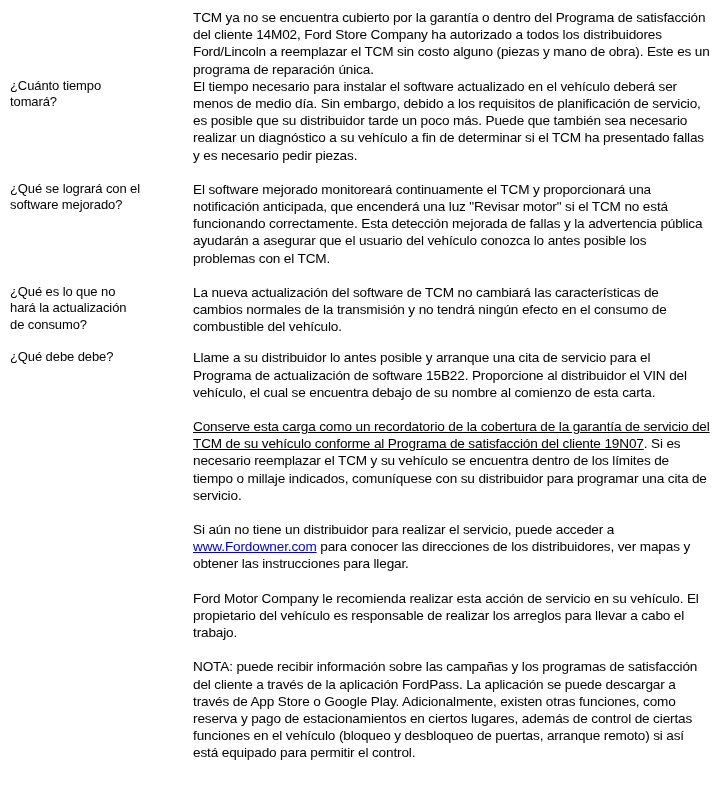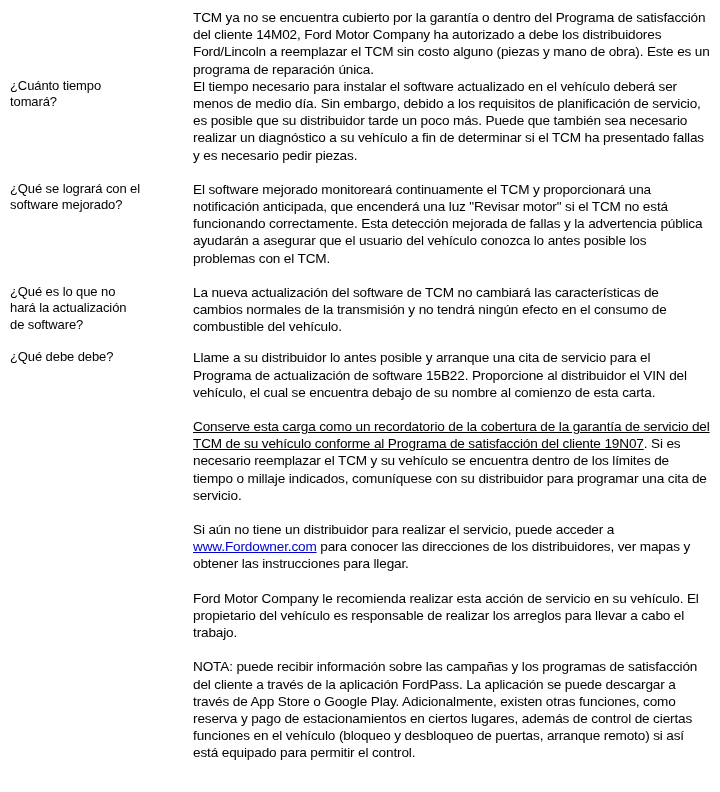--- a/index.html
+++ b/index.html
@@ -83,21 +83,21 @@
 <div class="page">
   <table class="qa-table">
     <tbody>
 
       <tr class="qa-row">
         <td class="col-label">
           <div class="label empty"></div>
         </td>
         <td class="col-body">
           <div class="body-block">
-            <p class="para">TCM ya no se encuentra cubierto por la garantía o dentro del Programa de satisfacción del cliente 14M02, Ford Motor Company ha autorizado a debe los distribuidores Ford/Lincoln a reemplazar el TCM sin costo alguno (piezas y mano de obra). Este es un programa de reparación única.</p>
+            <p class="para">TCM ya no se encuentra cubierto por la garantía o dentro del Programa de satisfacción del cliente 14M02, Ford Store Company ha autorizado a todos los distribuidores Ford/Lincoln a reemplazar el TCM sin costo alguno (piezas y mano de obra). Este es un programa de reparación única.</p>
           </div>
         </td>
       </tr>
 
       <tr class="qa-row">
         <td class="col-label">
           <div class="label">¿Cuánto tiempo
 tomará?</div>
         </td>
         <td class="col-body">
@@ -124,21 +124,21 @@
       </tr>
 
       <tr class="row-gap">
           <td colspan="2"></td>
         </tr>
 
       <tr class="qa-row">
         <td class="col-label">
           <div class="label">¿Qué es lo que no
 hará la actualización
-de software?</div>
+de consumo?</div>
         </td>
         <td class="col-body">
           <div class="body-block">
             <p class="para">La nueva actualización del software de TCM no cambiará las características de cambios normales de la transmisión y no tendrá ningún efecto en el consumo de combustible del vehículo.</p>
           </div>
         </td>
       </tr>
 
       <tr class="row-gap-sm">
           <td colspan="2"></td>

